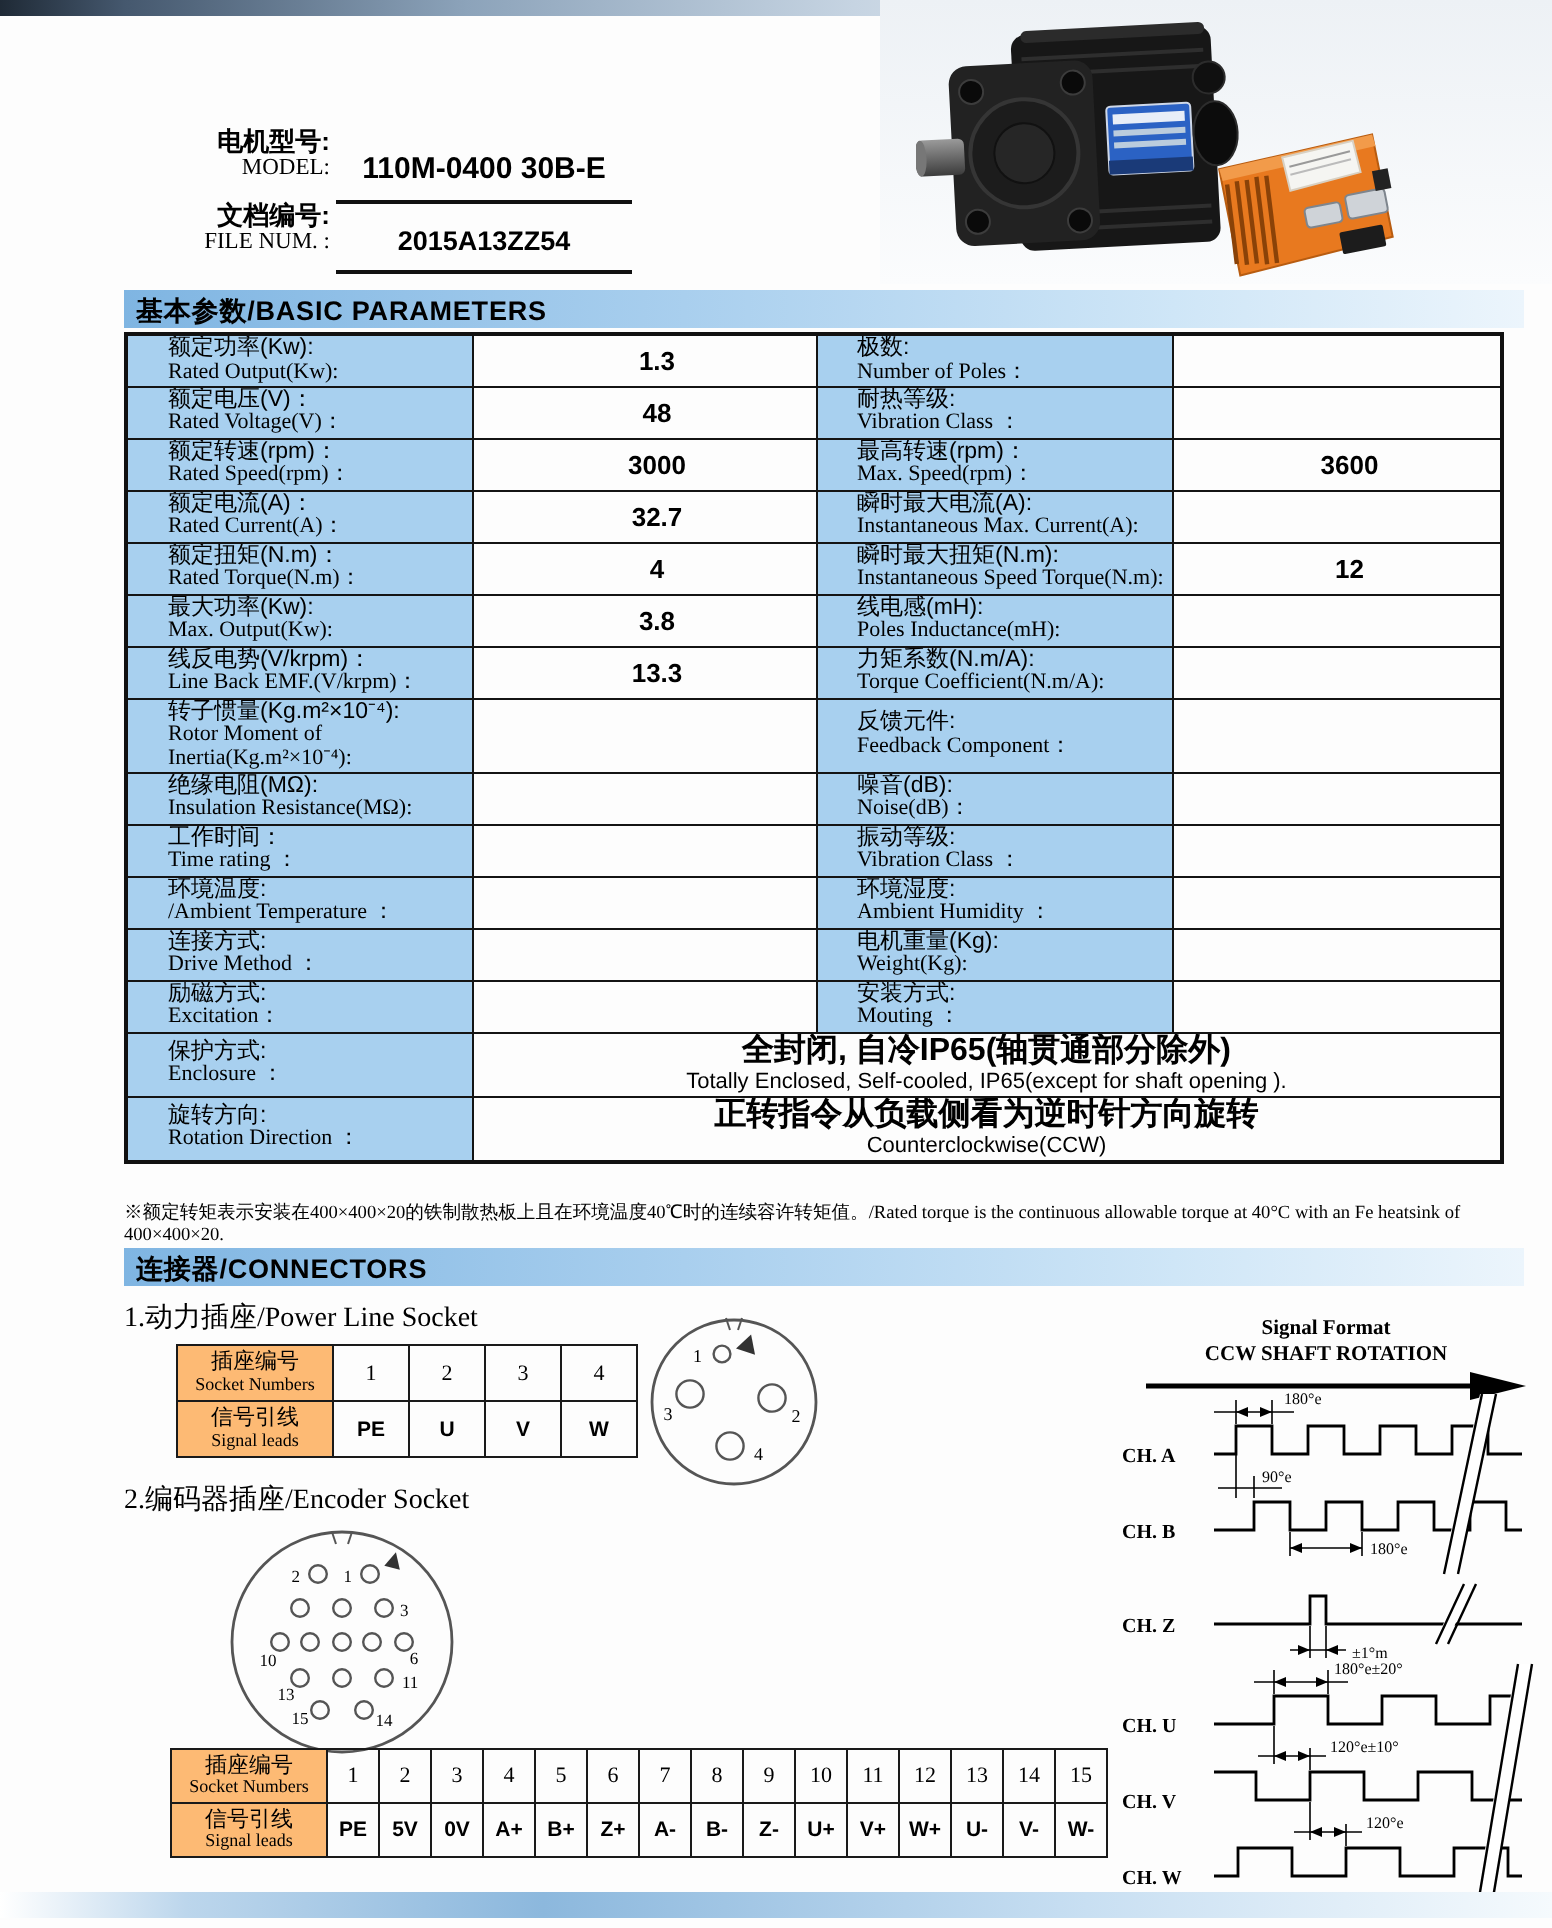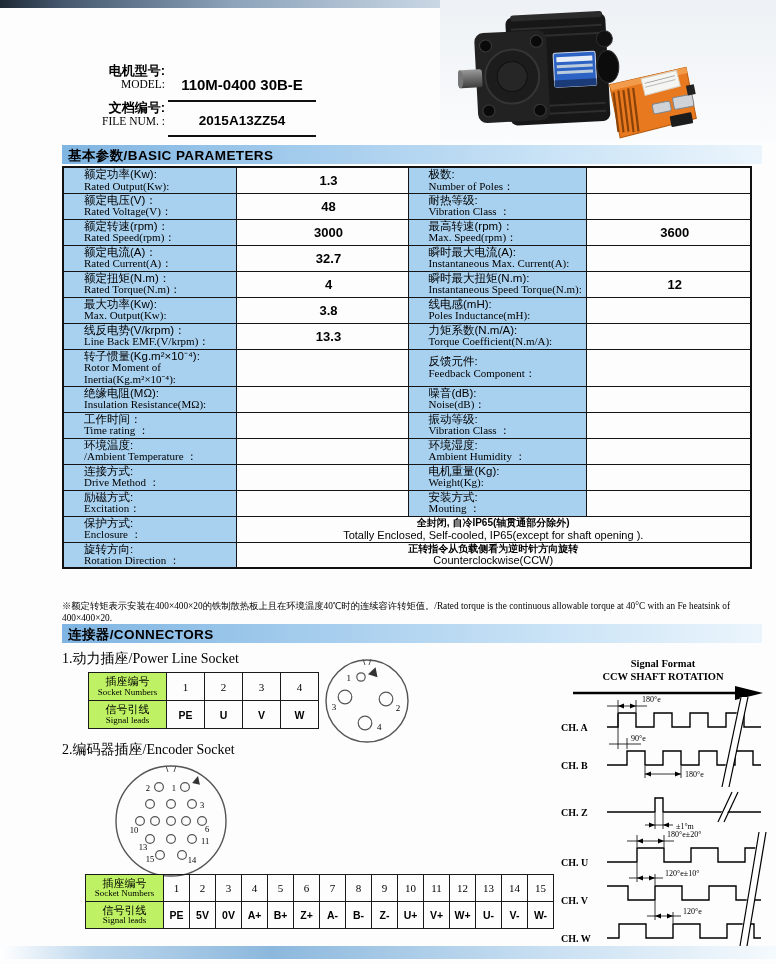--- a/index.html
+++ b/index.html
@@ -24,27 +24,27 @@
     background:linear-gradient(90deg,#7fb5e2,#a9cfee 40%,#cfe6f7 75%,#ecf5fc);
     font-weight:bold;font-size:13.5px;letter-spacing:.4px;}
   
   table{border-collapse:collapse;}
   .params{left:62px;top:166px;width:688px;border:2px solid #111;table-layout:fixed;}
   .params td{border:1px solid #141414;padding:0 3px;height:26px;box-sizing:border-box;overflow:hidden;}
   .params .lbl{background:#a8d0ef;line-height:1.08;padding-left:20px;}
   .params .lbl .cn{font-size:11.5px;}
   .params .lbl .en{font-family:"Liberation Serif",serif;font-size:11px;}
   .params .val{text-align:center;font-size:13px;font-weight:bold;padding-left:16px;}
-  .params .merged .mcn{font-size:10px;font-weight:bold;text-align:center;line-height:1.15;}
+  .params .merged .mcn{font-size:16px;font-weight:bold;text-align:center;line-height:1.15;}
   .params .merged .men{font-family:Liberation Sans, sans-serif;font-size:11px;text-align:center;line-height:1.15;}
   .footnote{left:62px;top:600px;width:700px;font-family:"Liberation Serif",serif;font-size:9.3px;}
   .sub-title{font-family:"Liberation Serif",serif;font-size:14px;}
   
   .pin-table td{border:1.5px solid #1a1a1a;text-align:center;box-sizing:border-box;}
-  .pin-head{background:#bef264;width:78px;line-height:1.05;}
+  .pin-head{background:#fdba74;width:78px;line-height:1.05;}
   .pin-head .cn{font-size:11px;}
   .pin-head .en{font-family:"Liberation Serif",serif;font-size:9px;}
   .num-cell{font-family:"Liberation Serif",serif;font-size:11px;}
   .sig-cell{font-size:10.5px;font-weight:bold;}
   .power-table{left:88px;top:672px;}
   .power-table td{width:38px;height:28px;}
   .power-table .pin-head{width:78px;}
   .enc-table{left:85px;top:874px;}
   .enc-table td{width:26px;height:27px;}
   .enc-table .pin-head{width:78px;}

